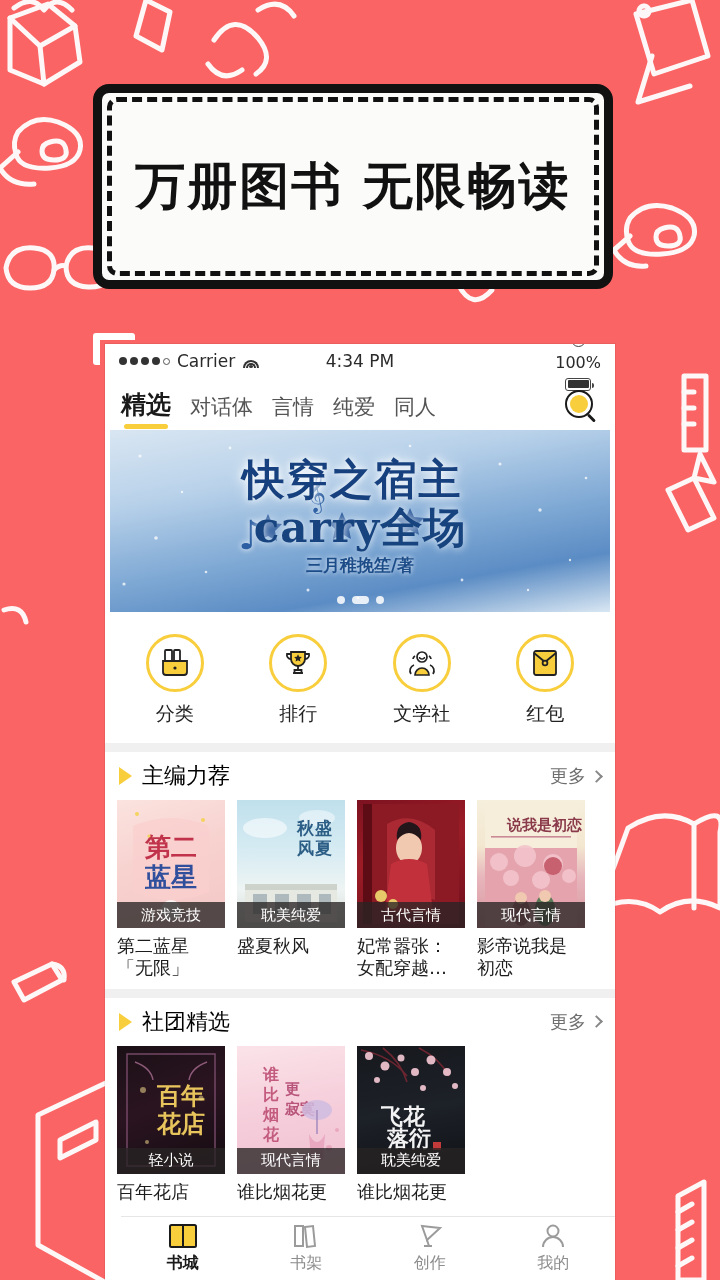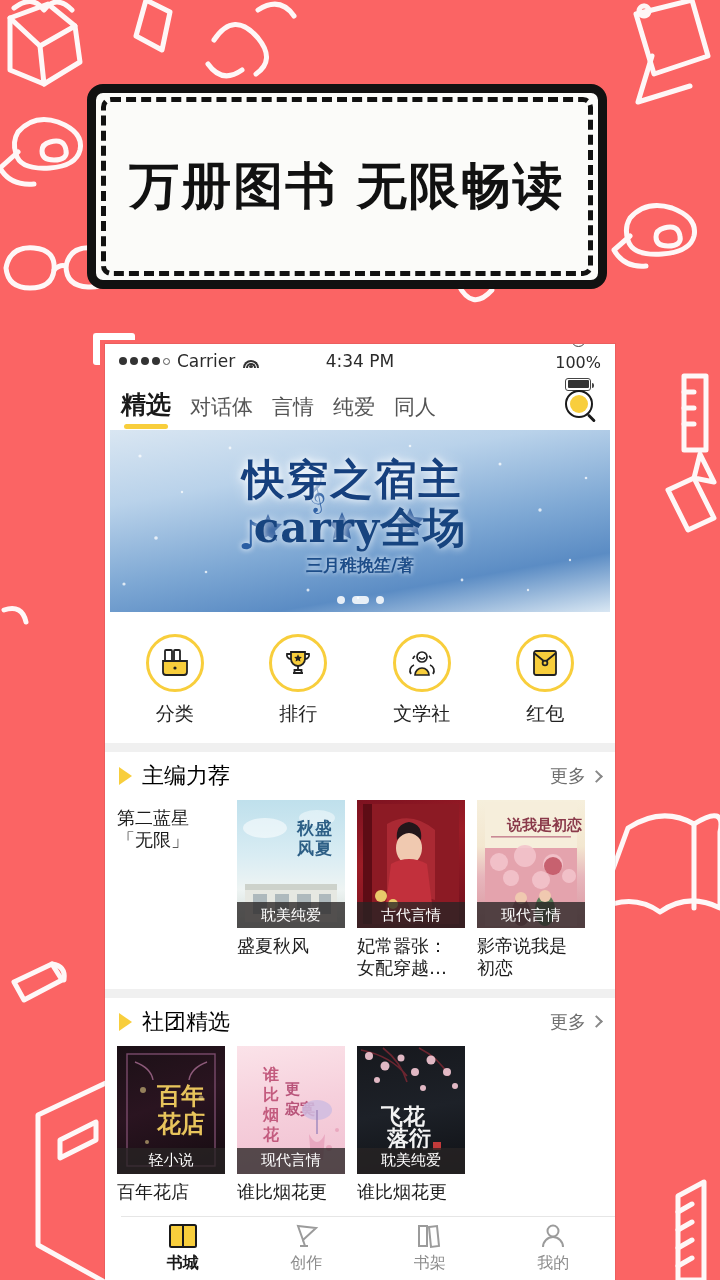--- a/index.html
+++ b/index.html
@@ -9,21 +9,21 @@
     background:#FB6464;
     position:relative;
     overflow:hidden;
   }
 
   
   #doodles { position:absolute; inset:0; width:720px; height:1280px; z-index:0; }
 
   
   .hero {
-    position:absolute; left:87px; top:84px; width:520px; height:205px; z-index:2;
+    position:absolute; left:93px; top:84px; width:520px; height:205px; z-index:2;
   }
   .hero-outer {
     position:absolute; inset:0;
     border:9px solid #111; border-radius:16px;
     background:#fbfbf9;
   }
   .hero-dash {
     position:absolute; left:14px; top:13px; right:14px; bottom:13px;
     border:5px dashed #111; border-radius:10px;
   }
@@ -368,20 +368,34 @@
     <span class="sect-bar"></span>
     <span class="sect-title">主编力荐</span>
     <span class="sect-more">
       <span>更多</span>
       <span class="chev"></span>
     </span>
   </div>
 
   <div class="grid">
     <div class="bcard">
+      <div class="bcover" style="background:linear-gradient(160deg,#fbe3df 0%,#f7d2cf 45%,#f4c7c6 100%);">
+        <svg viewBox="0 0 108 128" width="108" height="128" style="position:absolute;inset:0;">
+          <path d="M16 26 q38 -16 76 0 l0 66 q-38 16 -76 0z" fill="#f9cfcd" opacity=".75"></path>
+          <text x="54" y="56" font-size="26" text-anchor="middle" fill="#c0334a" font-weight="700" font-family="DejaVu Sans,sans-serif">第二</text>
+          <text x="54" y="86" font-size="26" text-anchor="middle" fill="#2f4e9c" font-weight="700" font-family="DejaVu Sans,sans-serif">蓝星</text>
+          <circle cx="54" cy="110" r="10" fill="#fff" opacity=".8"></circle>
+          <g fill="#f4d35e">
+              <circle cx="20" cy="14" r="2"></circle>
+              <circle cx="86" cy="20" r="2"></circle>
+              <circle cx="32" cy="36" r="1.6"></circle>
+            </g>
+        </svg>
+        <div class="btag">游戏竞技</div>
+      </div>
       <div class="btitle" style="white-space:pre-line">第二蓝星
 「无限」</div>
     </div>
 
     <div class="bcard">
       <div class="bcover" style="background:linear-gradient(180deg,#bfe0ec 0%,#d8ecf3 42%,#eef4f3 70%,#cfd9d4 100%);">
         <svg viewBox="0 0 108 128" width="108" height="128" style="position:absolute;inset:0;">
           <ellipse cx="28" cy="28" rx="22" ry="10" fill="#fff" opacity=".55"></ellipse>
           <ellipse cx="80" cy="18" rx="18" ry="8" fill="#fff" opacity=".45"></ellipse>
           <rect x="8" y="84" width="92" height="38" fill="#e6e8e2"></rect>
@@ -532,35 +546,35 @@
 
   <div class="tabbar">
     <div class="tab active">
       <svg width="30" height="26" viewBox="0 0 30 26">
         <rect x="2" y="2" width="26" height="22" rx="1.5" fill="#F8CE3C" stroke="#1a1a1a" stroke-width="2"></rect>
         <path d="M15 2 v22" stroke="#1a1a1a" stroke-width="2"></path>
       </svg>
       <span class="tlabel">书城</span>
     </div>
     <div class="tab">
+      <svg width="30" height="26" viewBox="0 0 30 26" fill="none" stroke="#9b9b9b" stroke-width="2">
+        <path d="M4 3 h8 v20 h-8z"></path>
+          <path d="M14 4 l8 -1 2 20 -8 1z"></path>
+      </svg>
+      <span class="tlabel">书架</span>
+    </div>
+    <div class="tab">
       <svg width="28" height="26" viewBox="0 0 28 26" fill="none" stroke="#9b9b9b" stroke-width="2">
         <path d="M6 3 l18 2 -13 12z"></path>
           <path d="M11 17 l2 6"></path>
           <path d="M8 23 h8"></path>
       </svg>
       <span class="tlabel">创作</span>
     </div>
     <div class="tab">
-      <svg width="30" height="26" viewBox="0 0 30 26" fill="none" stroke="#9b9b9b" stroke-width="2">
-        <path d="M4 3 h8 v20 h-8z"></path>
-          <path d="M14 4 l8 -1 2 20 -8 1z"></path>
-      </svg>
-      <span class="tlabel">书架</span>
-    </div>
-    <div class="tab">
       <svg width="26" height="26" viewBox="0 0 26 26" fill="none" stroke="#9b9b9b" stroke-width="2">
         <circle cx="13" cy="8" r="5.5"></circle>
           <path d="M3 24 a10 10 0 0 1 20 0"></path>
       </svg>
       <span class="tlabel">我的</span>
     </div>
   </div>
 </div>
 
 </body></html>

